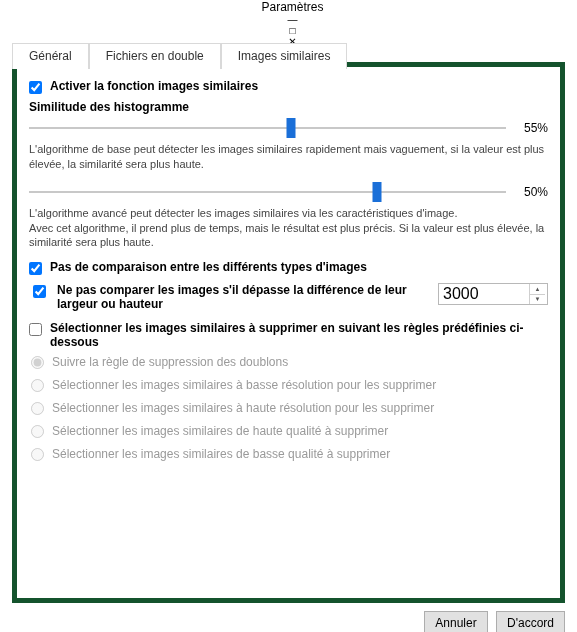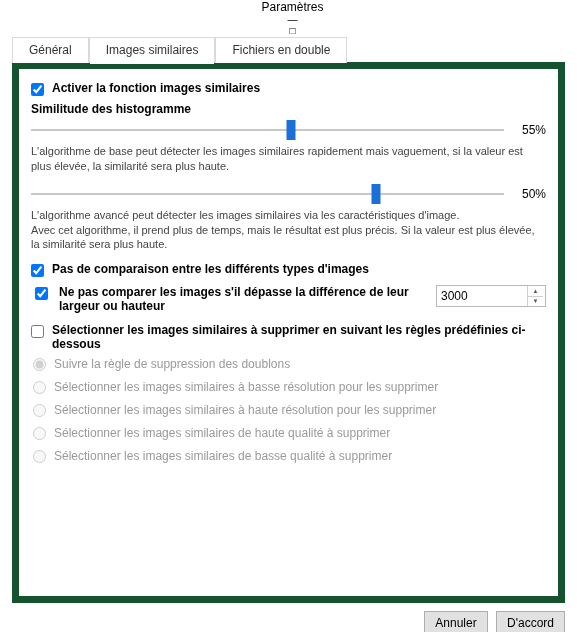--- a/index.html
+++ b/index.html
@@ -39,40 +39,40 @@
     display: flex;
     padding: 6px 12px 0 12px;
   }
   .tab {
     padding: 5px 16px 6px 16px;
     border: 1px solid #d9d9d9;
     border-bottom: none;
     background: #fff;
     margin-right: 0px;
     position: relative;
-    top: 1px;
+    top: 7px;
     color: #333;
   }
   .tab.active {
     border-color: #d9d9d9;
     background: #fff;
     z-index: 2;
   }
   .tab:not(.active) {
     background: #fff;
   }
   .tab.active::after {
     content: "";
     position: absolute;
     left: 0; right: 0; bottom: -1px; height: 2px;
     background: #fff;
   }
   .panel-wrap {
     margin: 0 12px 8px 12px;
-    border: 7px solid #14532d;
+    border: 5px solid #14532d;
     height: 541px;
     padding: 12px 12px 8px 12px;
     overflow: hidden;
   }
   .row-check {
     display: flex;
     align-items: flex-start;
     gap: 8px;
     margin-bottom: 6px;
   }
@@ -129,21 +129,21 @@
     height: 22px;
     width: 110px;
     background: #fff;
   }
   .numbox-wrap input {
     border: none;
     outline: none;
     width: 90px;
     padding: 2px 4px;
     font-family: inherit;
-    font-size: 12px;
+    font-size: 16px;
   }
   .spin {
     width: 16px;
     display: flex;
     flex-direction: column;
     border-left: 1px solid #cfcfcf;
   }
   .spin div {
     flex: 1;
     font-size: 6px;
@@ -188,22 +188,22 @@
   <div class="icon"></div>
   <div class="title">Paramètres</div>
   <div class="spacer"></div>
   <div class="winbtn">—</div>
   <div class="winbtn">□</div>
   <div class="winbtn">✕</div>
 </div>
 
 <div class="tabs">
   <div class="tab">Général</div>
+  <div class="tab">Fichiers en double</div>
   <div class="tab active">Images similaires</div>
-  <div class="tab">Fichiers en double</div>
 </div>
 
 <div class="panel-wrap">
 
   <div class="row-check">
     <input type="checkbox" checked="" style="">
     <span class="bold">Activer la fonction images similaires</span>
   </div>
 
   <div class="section-label">Similitude des histogramme</div>

